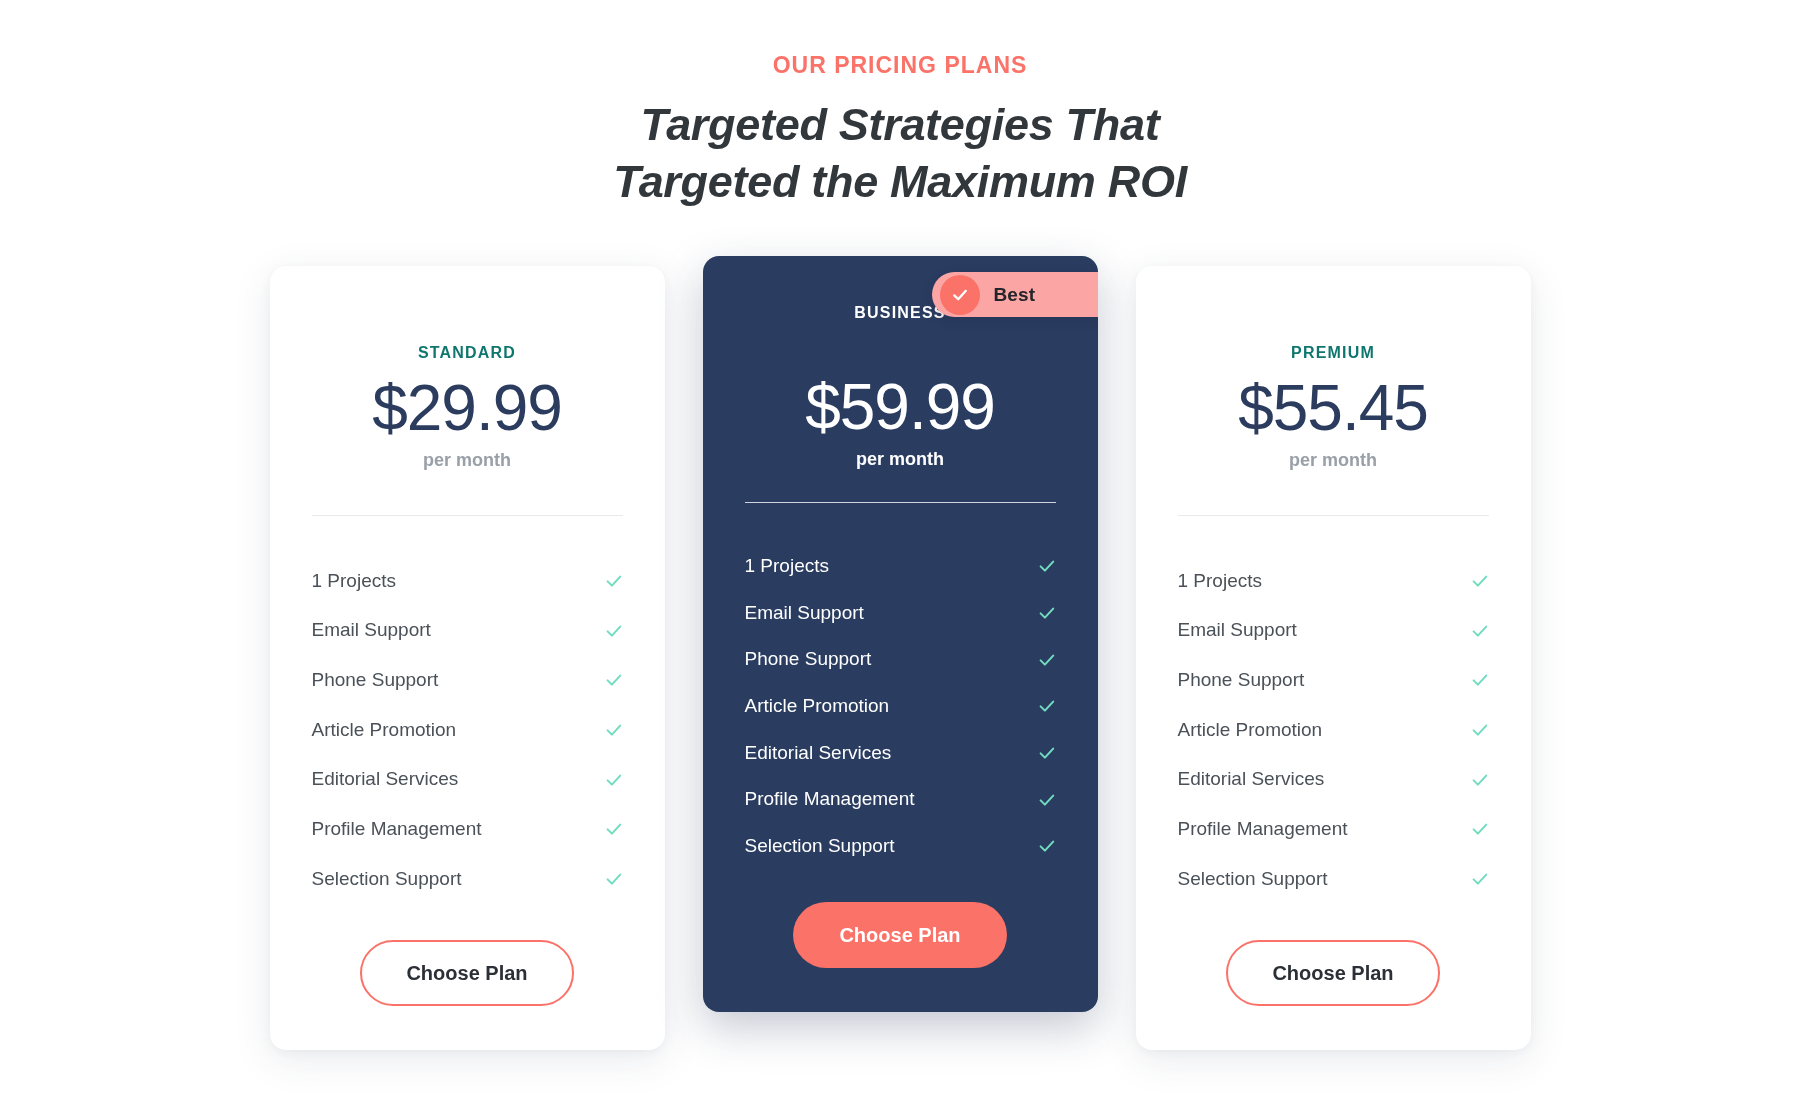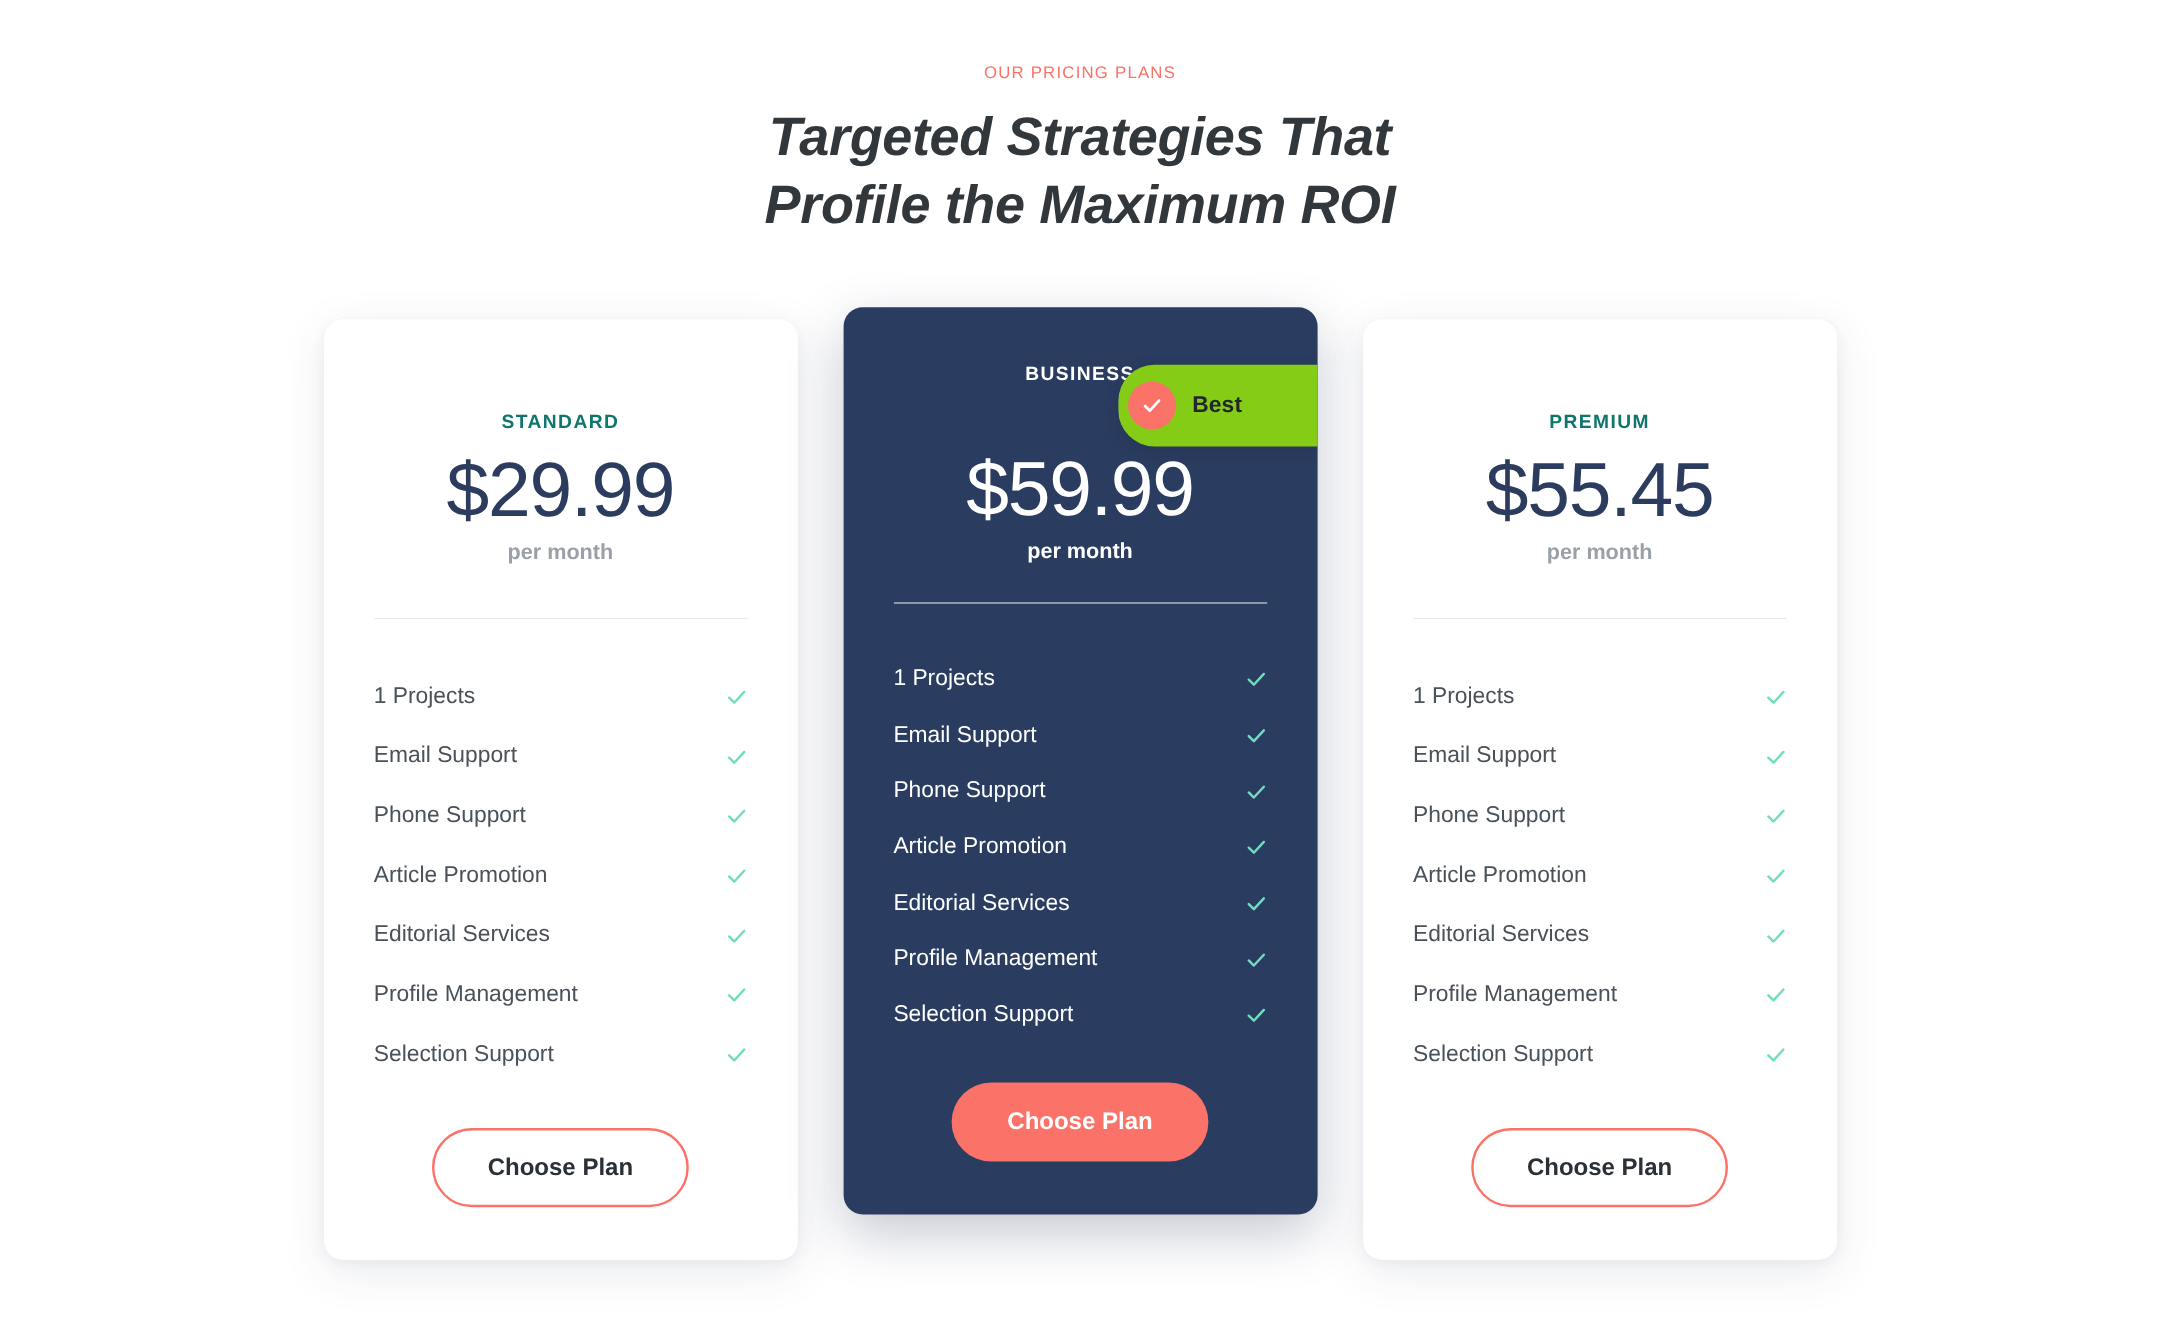--- a/index.html
+++ b/index.html
@@ -21,22 +21,22 @@
 
   
   .header {
     width: 100%;
     padding-top: 52px;
     text-align: center;
   }
 
   .eyebrow {
     color: #fa7268;
-    font-size: 14px;
-    font-weight: 400;
+    font-size: 23px;
+    font-weight: 700;
     letter-spacing: 1.0px;
     text-transform: uppercase;
     line-height: 1.2;
   }
 
   .headline {
     margin-top: 16px;
     color: #32373c;
     font-size: 45px;
     font-weight: 700;
@@ -79,25 +79,25 @@
     background: #2a3c60;
     box-shadow: 0 16px 44px rgba(35, 48, 85, 0.26);
     min-height: 740px;
     overflow: hidden;
     padding-top: 48px;
   }
 
   
   .badge {
     position: absolute;
-    top: 48px;
+    top: 16px;
     right: -4px;
-    height: 68px;
+    height: 45px;
     min-width: 170px;
-    background: #84cc16;
+    background: #fca5a5;
     border-radius: 30px 0 0 30px;
     display: flex;
     align-items: center;
     padding: 0 28px 0 8px;
     gap: 14px;
     box-shadow: 0 3px 12px rgba(20, 28, 52, 0.18);
   }
   .badge-check {
     width: 40px;
     height: 40px;
@@ -201,21 +201,21 @@
 </style>
 </head>
 <body>
 
 <div class="page">
 
   <div class="header">
     <div class="eyebrow">OUR PRICING PLANS</div>
     <h1 class="headline">
       <span class="line">Targeted Strategies That</span>
-      <span class="line">Profile the Maximum ROI</span>
+      <span class="line">Targeted the Maximum ROI</span>
     </h1>
   </div>
 
   <div class="cards">
       <div class="card card--plain">
         <div class="plan-name">STANDARD</div>
         <div class="price">$29.99</div>
         <div class="period">per month</div>
         <div class="divider"></div>
         <ul class="features">

